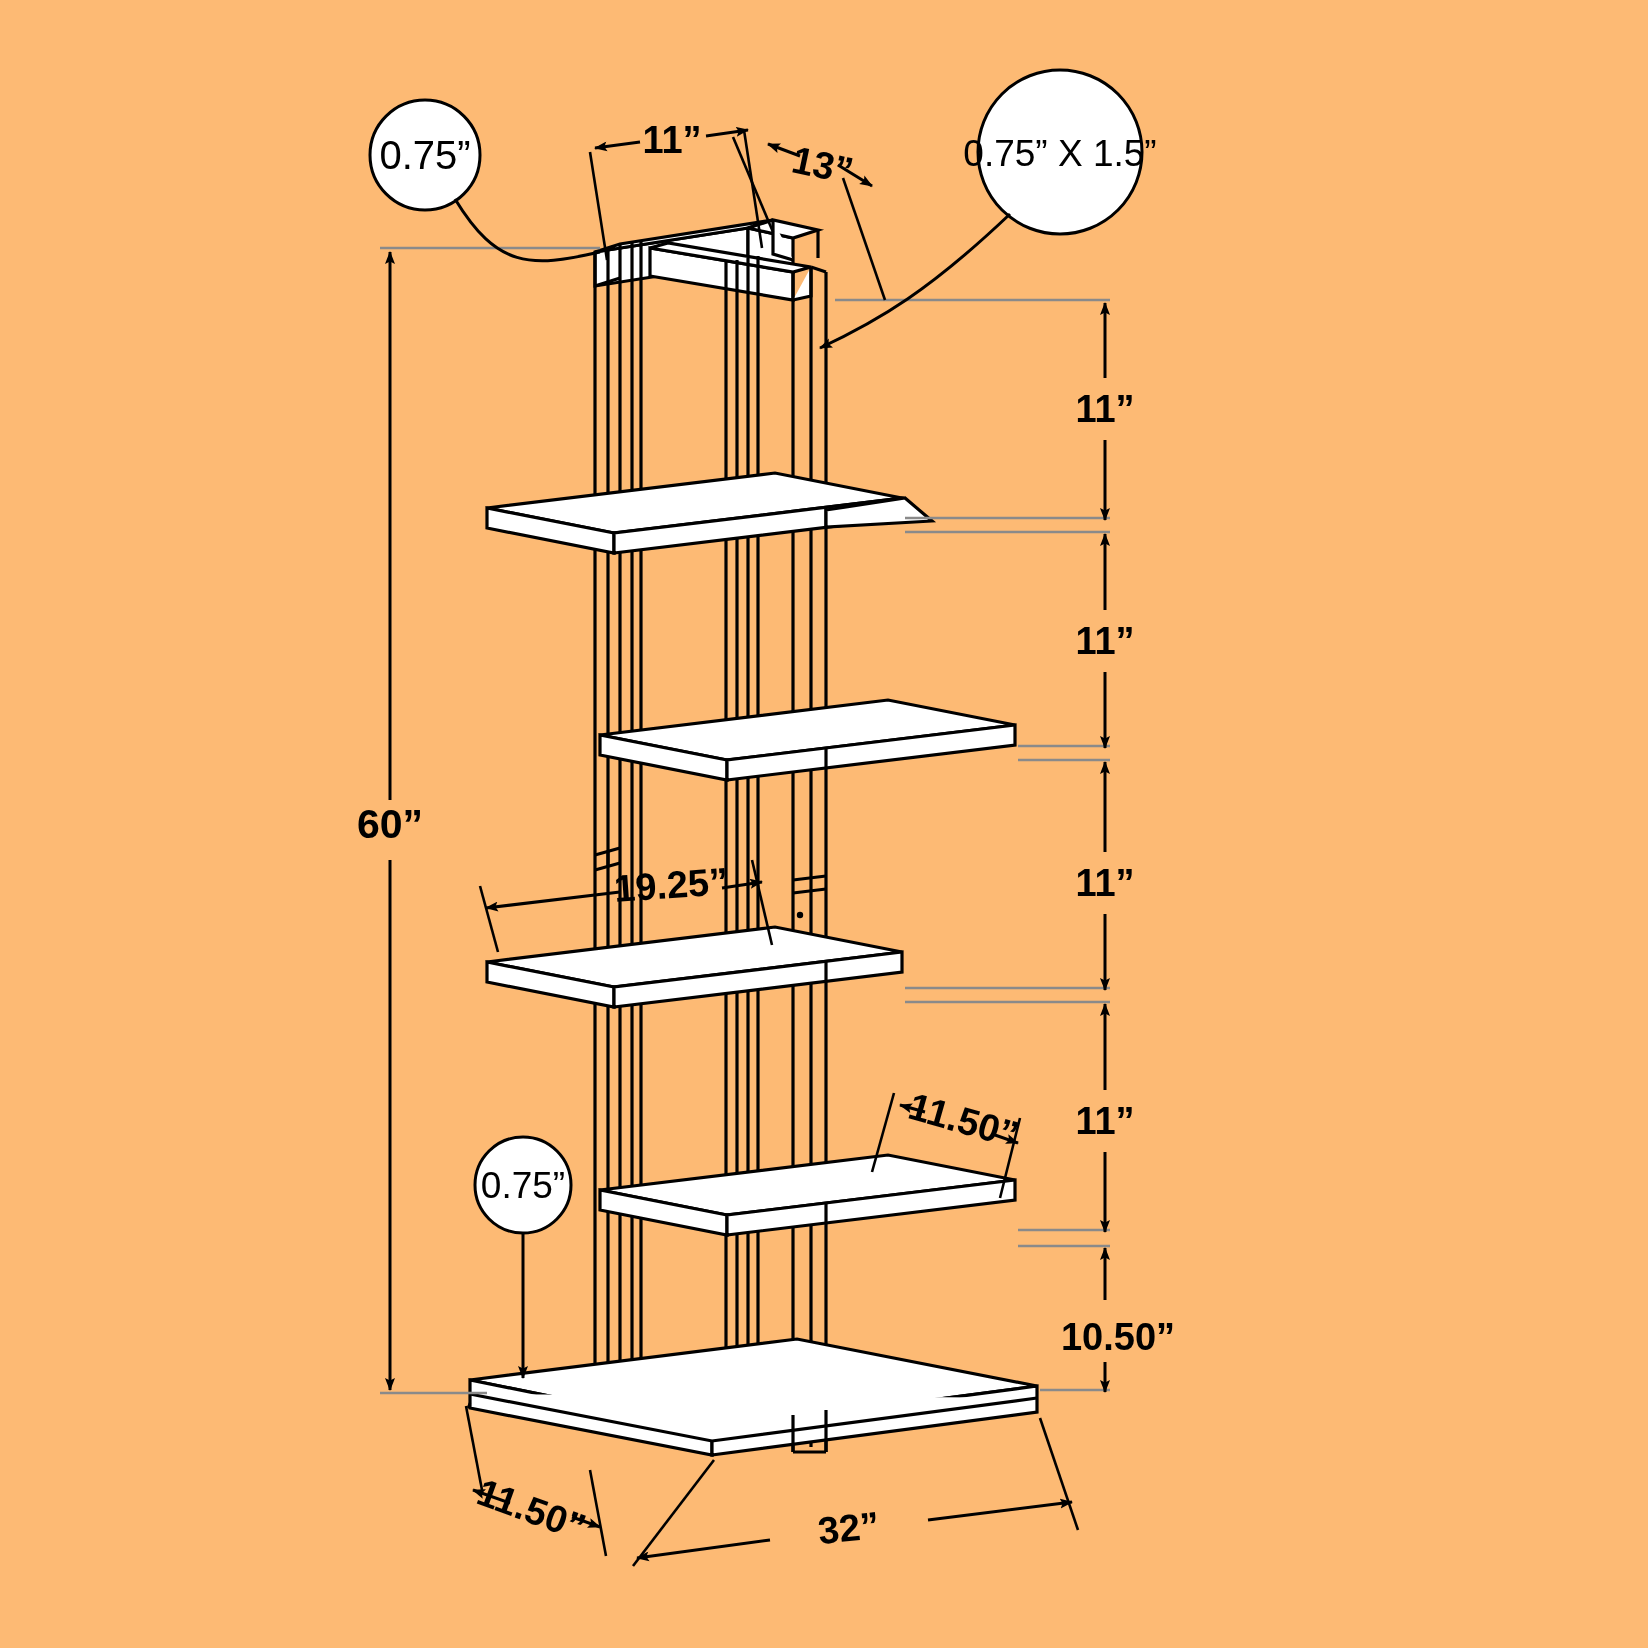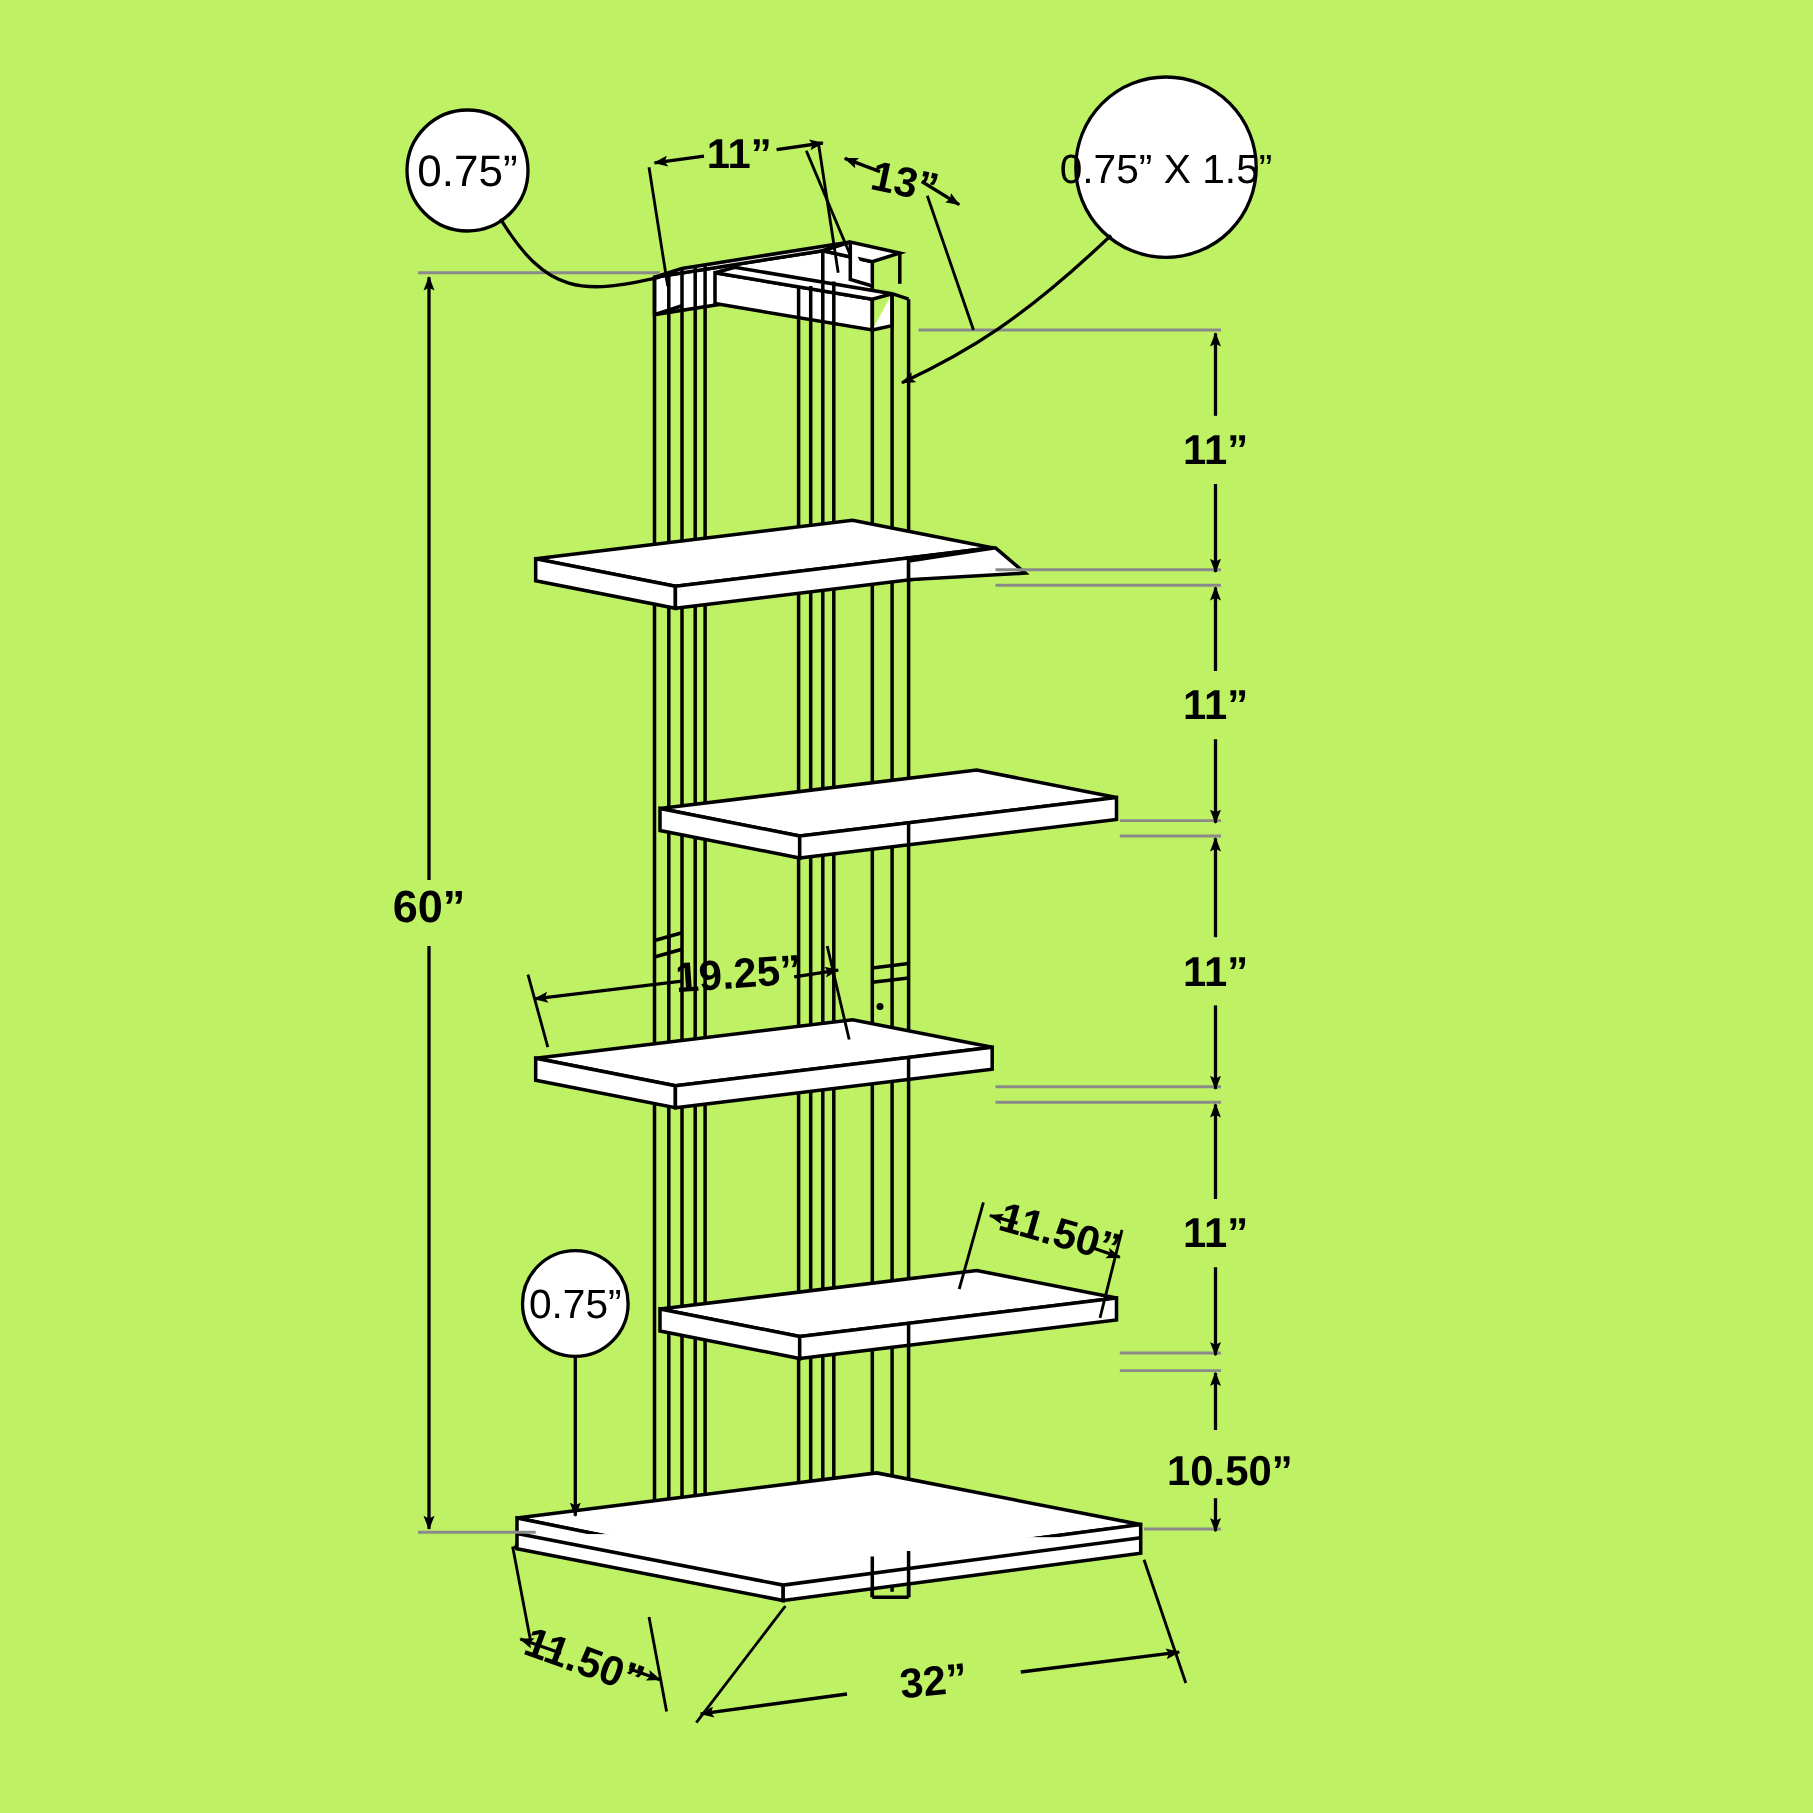--- a/index.html
+++ b/index.html
@@ -7,21 +7,21 @@
     padding: 0;
     background: #ffffff;
   }
   body {
     font-family: "Liberation Sans", sans-serif;
   }
   #canvas-wrap {
     position: relative;
     width: 1648px;
     height: 1648px;
-    background: #bef264;
+    background: #fdba74;
     overflow: hidden;
   }
   svg#drawing {
     position: absolute;
     left: 0;
     top: 0;
     width: 1648px;
     height: 1648px;
     display: block;
   }

